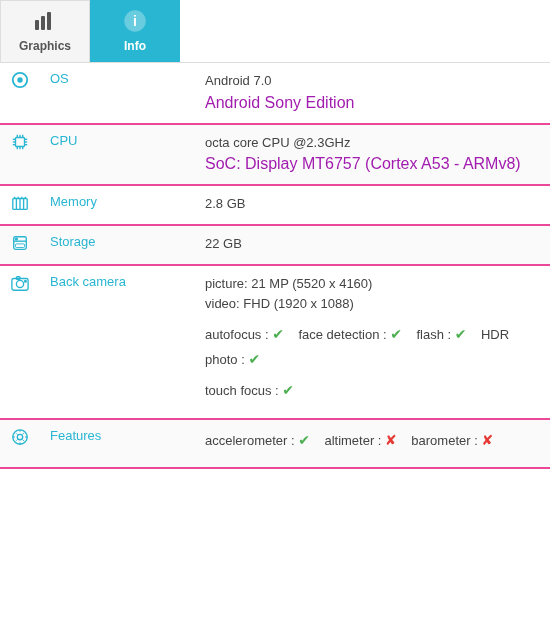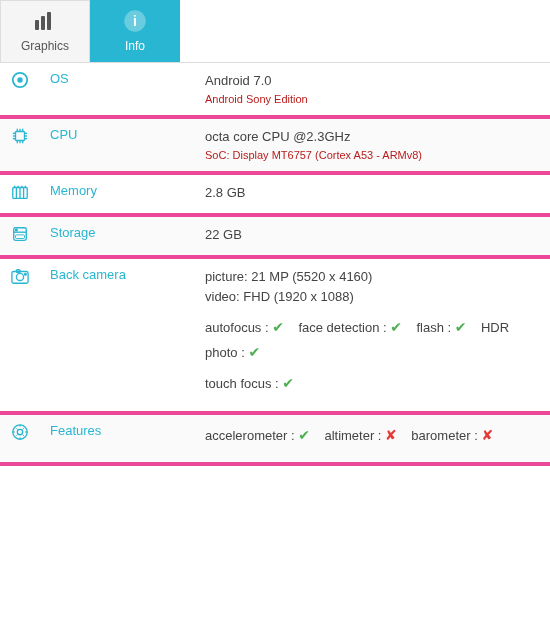--- a/index.html
+++ b/index.html
@@ -3,30 +3,30 @@
   <meta charset="utf-8">
   <style>
     * { box-sizing: border-box; margin: 0; padding: 0; }
     body { font-family: Arial, sans-serif; font-size: 13px; color: #333; background: #fff; width: 550px; }
 
     
     .tabs { display: flex; border-bottom: 1px solid #ddd; }
     .tab { display: flex; flex-direction: column; align-items: center; justify-content: center; width: 90px; height: 62px; cursor: pointer; border: 1px solid #ddd; border-bottom: none; background: #f5f5f5; color: #555; }
     .tab.active { background: #29b6d2; color: #fff; border-color: #29b6d2; }
     .tab-icon { font-size: 20px; margin-bottom: 2px; }
-    .tab-label { font-size: 12px; font-weight: normal; }
+    .tab-label { font-size: 12px; font-weight: bold; }
 
     
     .info-table { width: 100%; border-collapse: collapse; }
-    .info-table tr { border-bottom: 4px solid #ec4899; }
+    .info-table tr { border-bottom: 2px solid #ec4899; }
     .info-table td { padding: 8px 10px; vertical-align: top; }
     .label-cell { width: 155px; color: #29b6d2; font-weight: 500; font-size: 13px; white-space: nowrap; }
     .icon-cell { width: 40px; text-align: center; color: #29b6d2; font-size: 16px; padding-right: 0; }
     .value-cell { color: #444; font-size: 13px; line-height: 1.5; }
-    .value-cell .sub { color: #b91c1c; font-size: 11px; }
+    .value-cell .sub { color: #a21caf; font-size: 16px; }
     .value-cell .main { font-weight: normal; }
 
     
     .check { color: #4caf50; font-size: 14px; }
     .cross { color: #e53935; font-size: 14px; }
 
     
     .sensor-line { margin-bottom: 6px; line-height: 1.8; }
 
     

